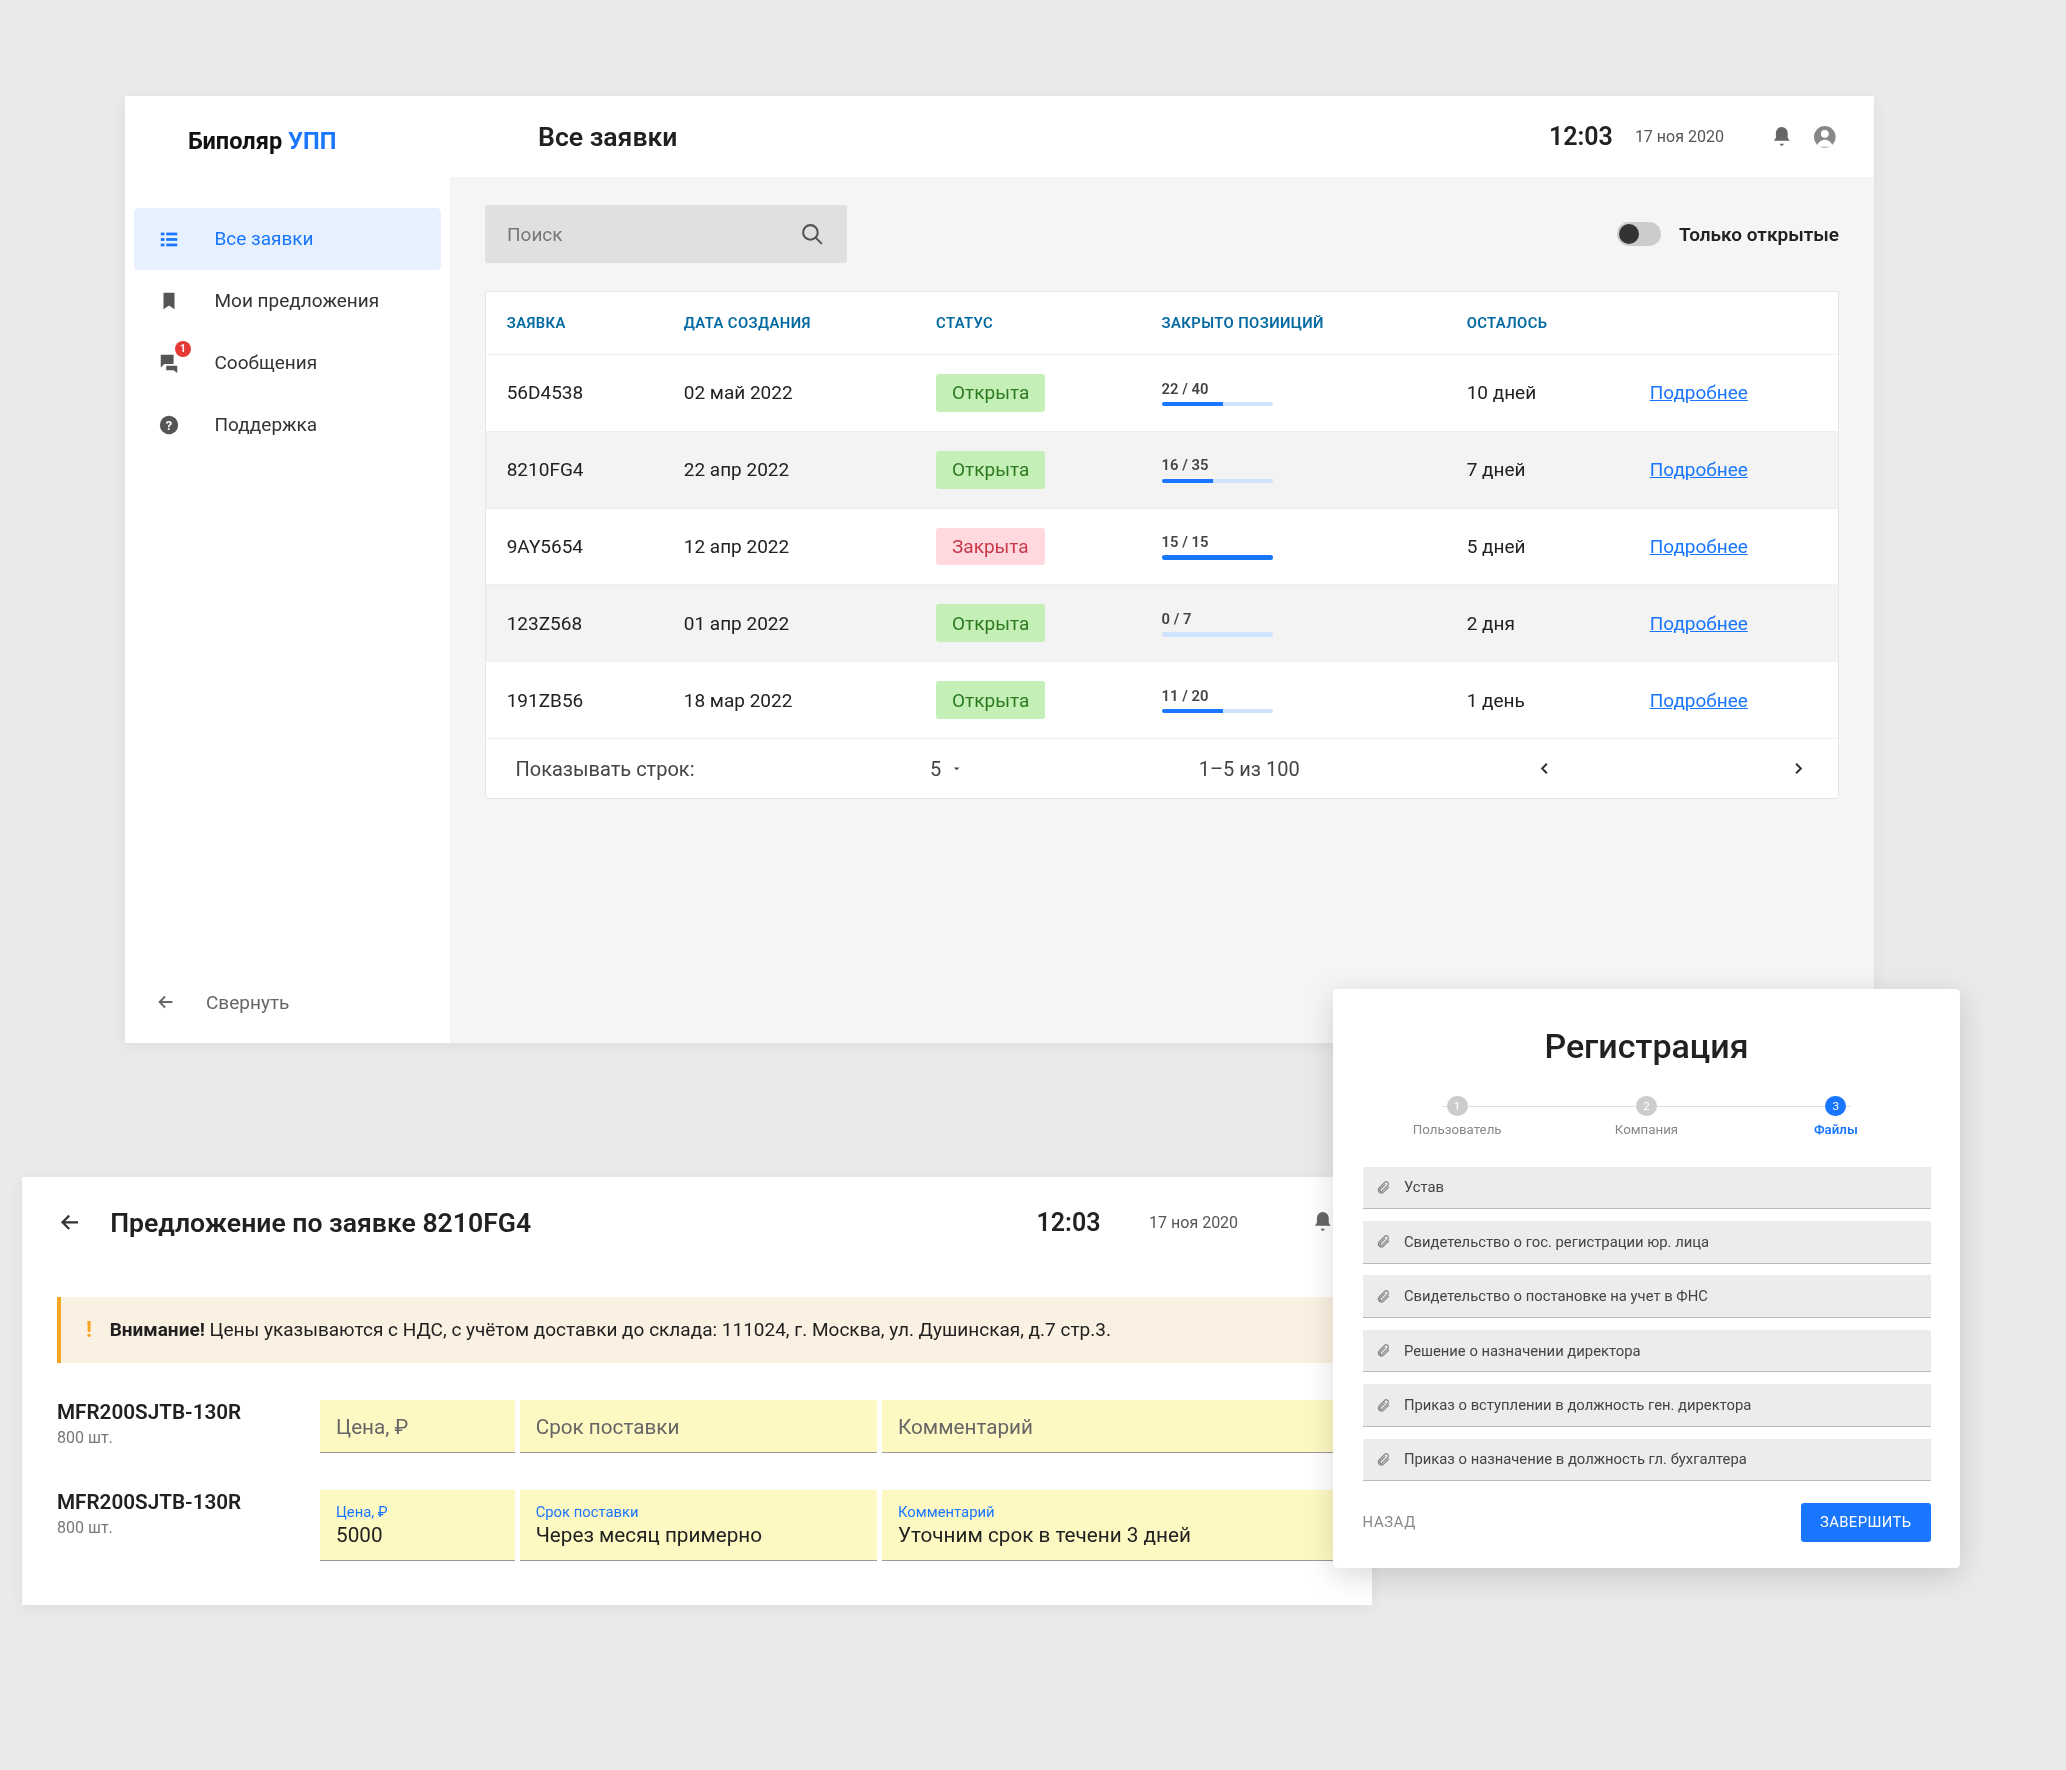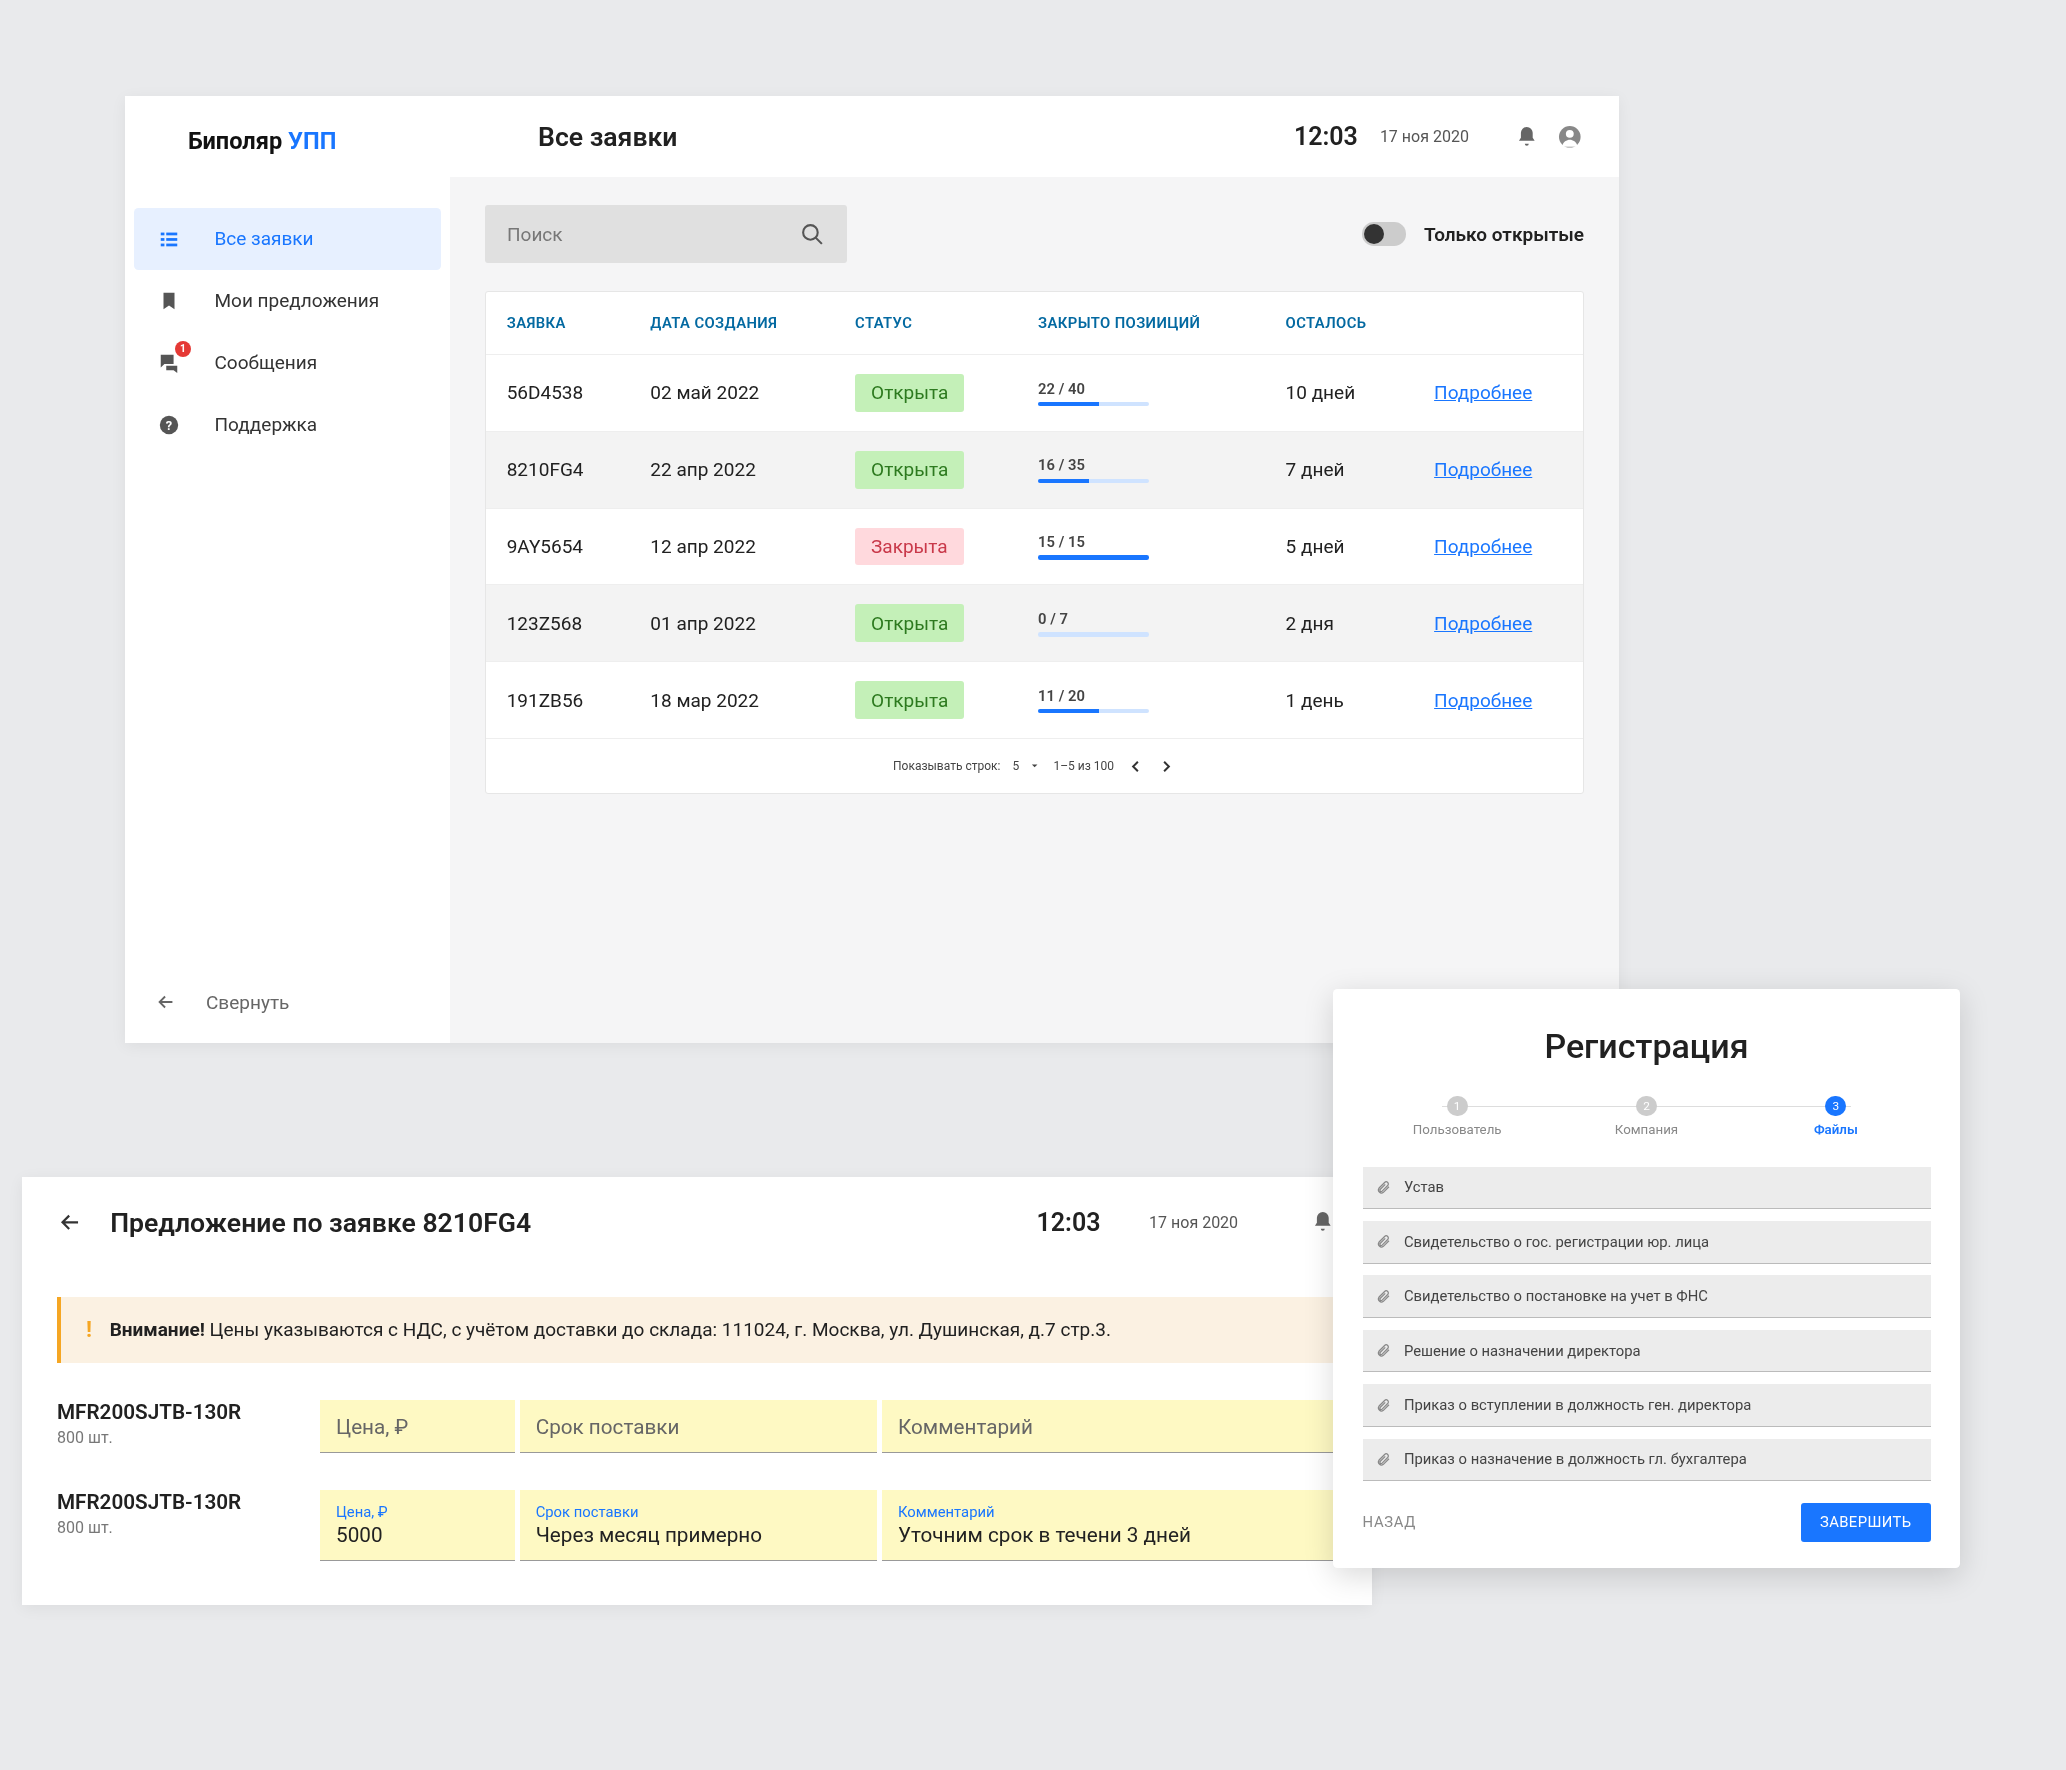--- a/index.html
+++ b/index.html
@@ -1,19 +1,19 @@
 <!DOCTYPE html>
 <html style="font-size:11.8px"><head>
 <meta charset="utf-8">
 <style>
 * { box-sizing: border-box; margin: 0; padding: 0; }
 body { font-family: -apple-system, BlinkMacSystemFont, 'Segoe UI', Roboto, Arial, sans-serif; background: #e9eaec; width: 2066px; height: 1771px; font-size: 10.3px; color: #212121; position: relative; }
 
 
-.app-container { position: absolute; top: 96px; left: 125px; width: 1494px; display: flex; box-shadow: 0 3px 14.8px rgba(0,0,0,0.06); }
+.app-container { position: absolute; top: 96px; left: 125px; width: 1749px; display: flex; box-shadow: 0 3px 14.8px rgba(0,0,0,0.06); }
 
 
 .sidebar { width: 325px; background: #fff; display: flex; flex-direction: column; }
 .logo-area { padding: 31px 0 31px 63px; font-size: 23.6px; font-weight: 700; }
 .logo-black { color: #111; }
 .logo-blue { color: #1976ff; }
 .nav-list { margin-top: 22px; padding: 0 8.9px; flex: 1; }
 .nav-item { display: flex; align-items: center; padding: 17.7px 22px; border-radius: 4.4px; font-size: 19px; color: #333; position: relative; cursor: pointer; }
 .nav-item.active { background: #e7f0ff; color: #1976ff; }
 .nav-icon { width: 26.6px; height: 26.6px; margin-right: 32px; display: flex; align-items: center; justify-content: center; }
@@ -52,21 +52,21 @@
 .table td { padding: 19px 20.7px; border-top: 0.7px solid #eee; font-size: 19px; vertical-align: middle; }
 .table tr.zebra { background: #f3f3f3; }
 .status-pill { display: inline-block; padding: 7.4px 16px; border-radius: 3px; font-size: 19px; }
 .status-open { background: #c4f0b8; color: #2d7a1f; }
 .status-closed { background: #ffd9dd; color: #c9394a; }
 .progress-wrap { width: 111px; }
 .prog-text { font-size: 14.8px; font-weight: 600; color: #444; margin-bottom: 4.4px; }
 .prog-bar { width: 100%; height: 4.4px; background: #cfe3ff; border-radius: 2.2px; overflow: hidden; }
 .prog-fill { height: 100%; background: #1976ff; }
 .detail-link { color: #1976ff; text-decoration: underline; font-size: 19px; cursor: pointer; }
-.pagination-row { display: flex; align-items: center; justify-content: center; gap: 12px; padding: 17.7px 29.5px; font-size: 12px; color: #444; border-top: 0.7px solid #eee; }
+.pagination-row { display: flex; align-items: center; justify-content: space-between; gap: 12px; padding: 17.7px 29.5px; font-size: 20px; color: #444; border-top: 0.7px solid #eee; }
 .page-select { display: flex; align-items: center; gap: 8.9px; }
 .page-arrow { cursor: pointer; display: flex; }
 .page-arrow svg { width: 19px; height: 19px; }
 .sidebar-bottom-pad { height: 517px; }
 
 
 .offer-container { position: absolute; top: 1177px; left: 22px; width: 1350px; background: #fff; box-shadow: 0 3px 14.8px rgba(0,0,0,0.06); }
 .offer-header { display: flex; align-items: center; padding: 29.5px 35px; gap: 26.6px; }
 .back-arrow { cursor: pointer; display: flex; }
 .back-arrow svg { width: 26.6px; height: 26.6px; }

